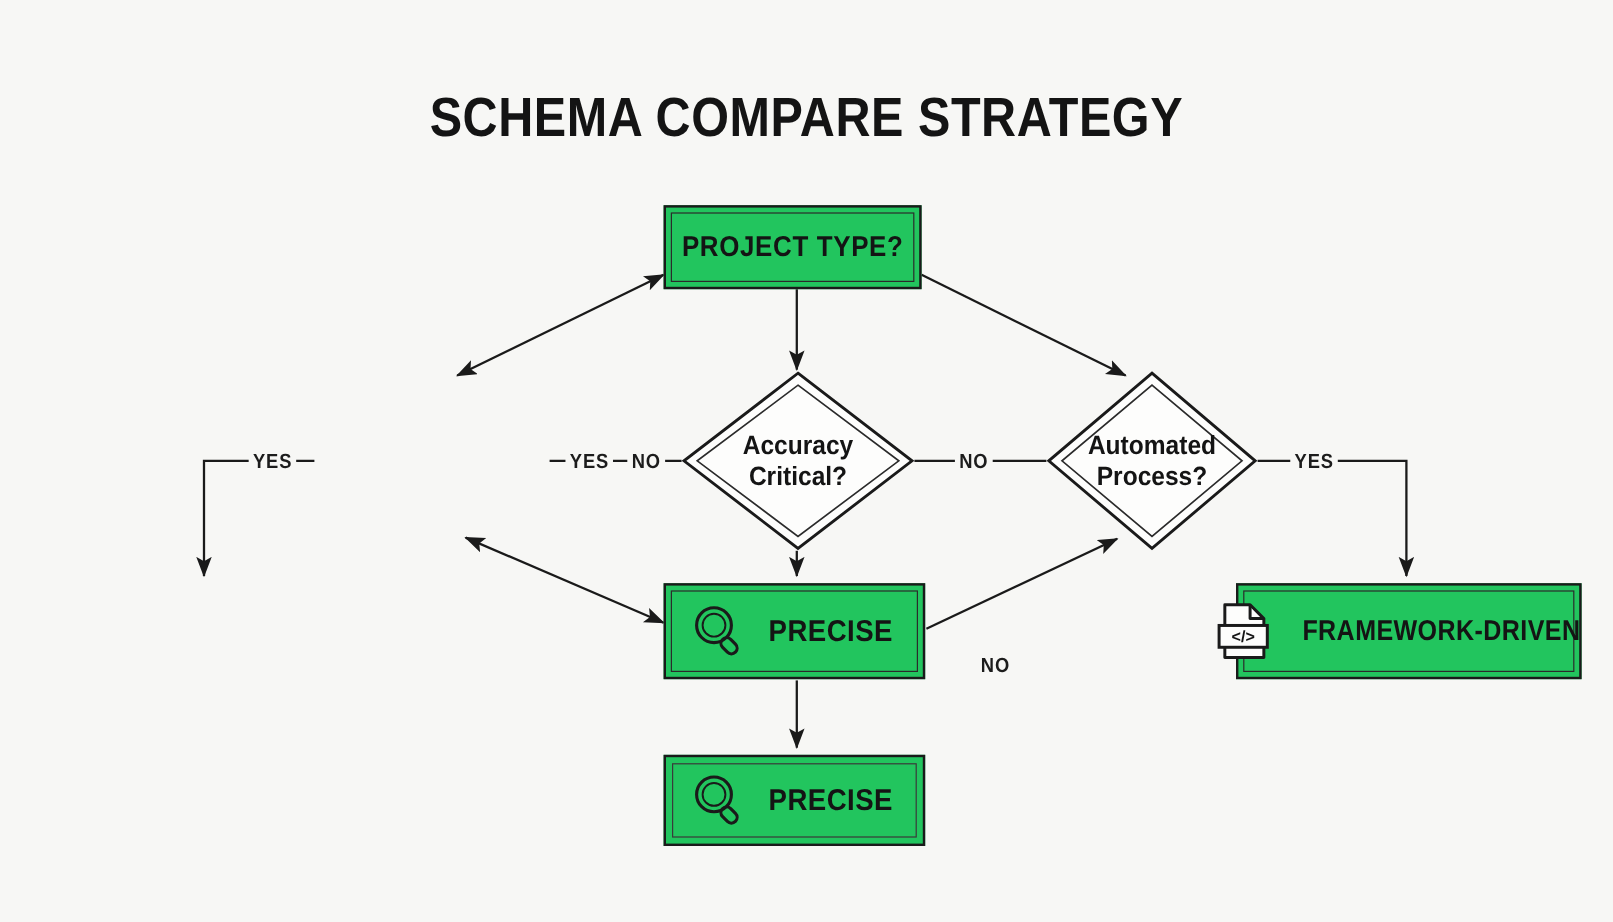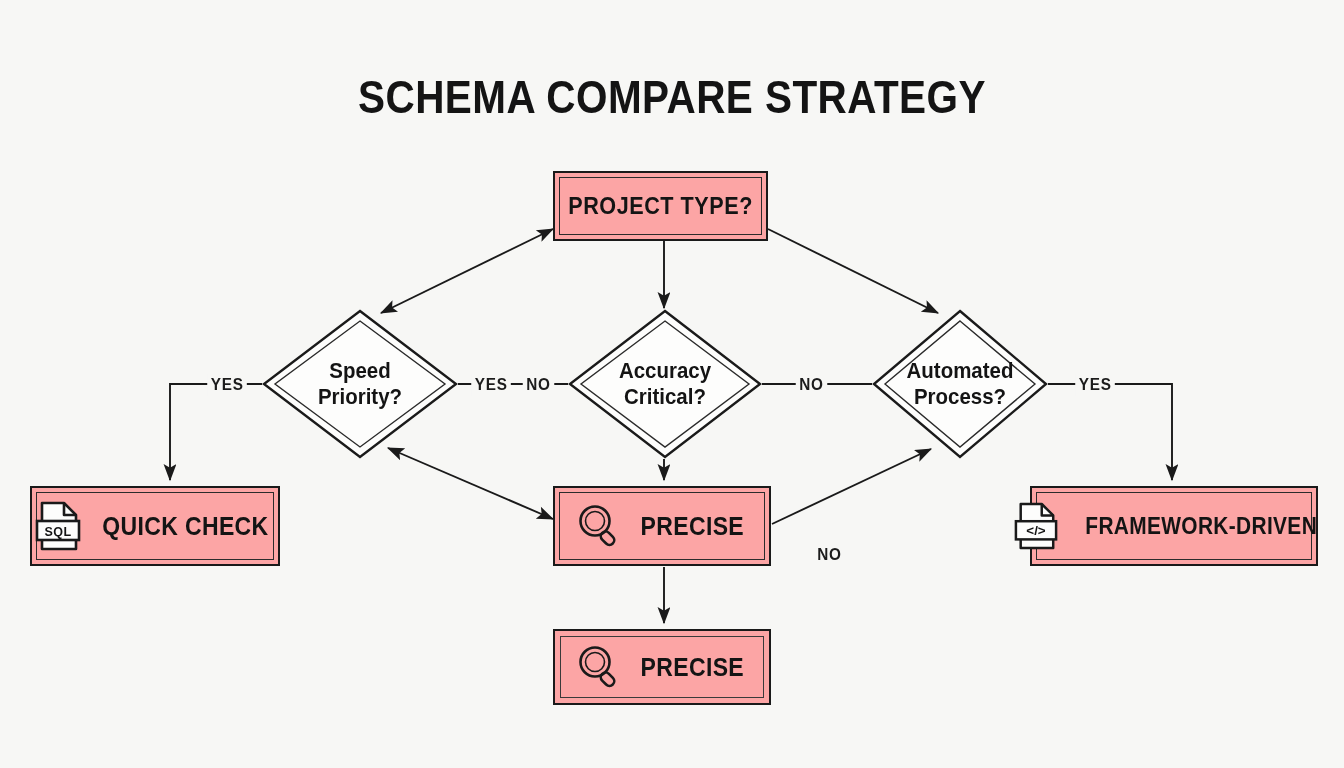--- a/index.html
+++ b/index.html
@@ -42,21 +42,21 @@
     left: 0; top: 0;
     width: 1344px; height: 768px;
     pointer-events: none;
   }
   
   .node {
     position: absolute;
     box-sizing: border-box;
   }
   .proc-box {
-    background: #fca5a5;
+    background: #22c55e;
     border: 2.5px solid #1a1a1a;
     padding: 4px;
   }
   .proc-box .inner {
     border: 1.5px solid #2b2b2b;
     width: 100%;
     height: 100%;
     box-sizing: border-box;
     display: flex;
     align-items: center;
@@ -176,30 +176,20 @@
       <line x1="664" y1="531" x2="664" y2="587" marker-end="url(#ah)"></line>
     </g>
   </svg>
 
   <div class="node proc-box" style="left:553px; top:135px; width:215px; height:70px;">
     <div class="inner">
       <span class="head-label">PROJECT TYPE?</span>
     </div>
   </div>
 
-  <div class="diamond" style="left:262px; top:273px; width:196px; height:150px;">
-    <svg width="196" height="150" viewBox="0 0 196 150">
-      <polygon points="98,2 194,75 98,148 2,75" fill="#fdfdfc" stroke="#1a1a1a" stroke-width="2.4"></polygon>
-      <polygon points="98,12 183,75 98,138 13,75" fill="none" stroke="#2b2b2b" stroke-width="1.4"></polygon>
-    </svg>
-    <div class="dtext">
-      <span>Speed</span>
-      <span>Priority?</span>
-    </div>
-  </div>
 
   <div class="diamond" style="left:872px; top:273px; width:176px; height:150px;">
     <svg width="176" height="150" viewBox="0 0 176 150">
       <polygon points="88,2 174,75 88,148 2,75" fill="#fdfdfc" stroke="#1a1a1a" stroke-width="2.4"></polygon>
       <polygon points="88,12 163,75 88,138 13,75" fill="none" stroke="#2b2b2b" stroke-width="1.4"></polygon>
     </svg>
     <div class="dtext">
       <span>Automated</span>
       <span>Process?</span>
     </div>
@@ -209,31 +199,20 @@
     <svg width="194" height="150" viewBox="0 0 194 150">
       <polygon points="97,2 192,75 97,148 2,75" fill="#fdfdfc" stroke="#1a1a1a" stroke-width="2.4"></polygon>
       <polygon points="97,12 181,75 97,138 13,75" fill="none" stroke="#2b2b2b" stroke-width="1.4"></polygon>
     </svg>
     <div class="dtext">
       <span>Accuracy</span>
       <span>Critical?</span>
     </div>
   </div>
 
-  <div class="node proc-box" style="left:30px; top:450px; width:250px; height:80px;">
-    <div class="inner">
-      <svg class="icon" width="46" height="52" viewBox="0 0 46 52">
-        <path d="M7,3 H29 L41,15 V49 H7 Z" fill="#fdfdfc" stroke="#1a1a1a" stroke-width="2.6" stroke-linejoin="round"></path>
-        <path d="M29,3 V15 H41" fill="none" stroke="#1a1a1a" stroke-width="2.6" stroke-linejoin="round"></path>
-        <rect x="2" y="21" width="42" height="19" fill="#fdfdfc" stroke="#1a1a1a" stroke-width="2.6"></rect>
-        <text x="23" y="35.5" text-anchor="middle" font-family="'Liberation Sans', sans-serif" font-size="12.5" font-weight="700" fill="#141414" letter-spacing="0.4">SQL</text>
-      </svg>
-      <span class="box-label">QUICK CHECK</span>
-    </div>
-  </div>
 
   <div class="node proc-box" style="left:553px; top:450px; width:218px; height:80px;">
     <div class="inner">
       <svg class="icon" width="46" height="48" viewBox="0 0 46 48">
         <circle cx="19" cy="19" r="14.5" fill="none" stroke="#1a1a1a" stroke-width="2.6"></circle>
         <circle cx="19" cy="19" r="9.5" fill="none" stroke="#1a1a1a" stroke-width="1.6"></circle>
         <rect x="26.5" y="29" width="9.5" height="15" rx="4.7" transform="rotate(-45 31 36)" fill="none" stroke="#1a1a1a" stroke-width="2.6"></rect>
       </svg>
       <span class="box-label">PRECISE</span>
     </div>

